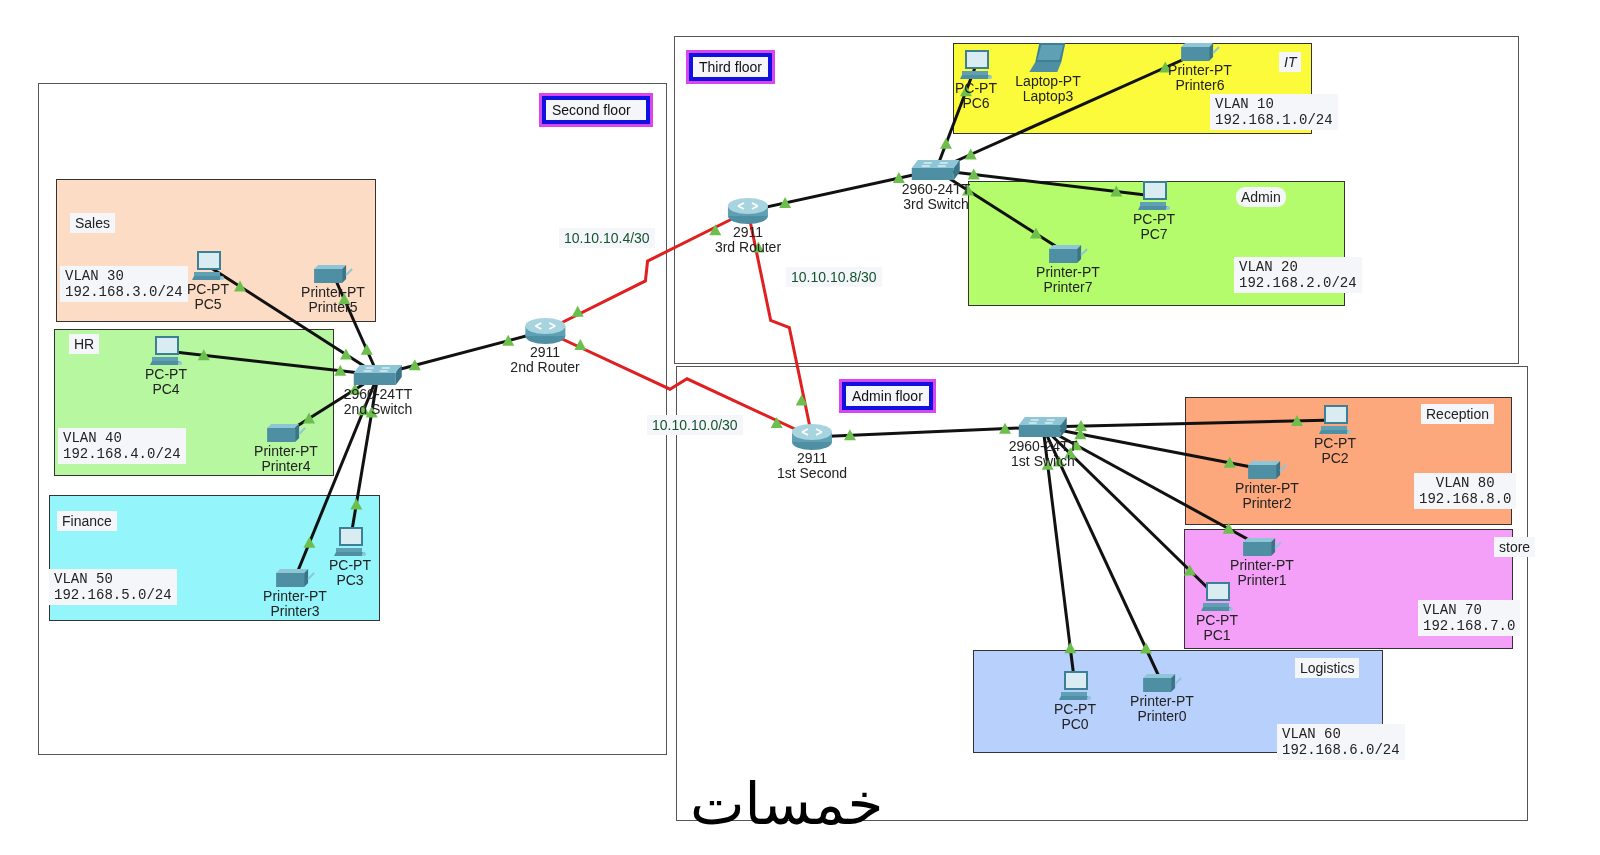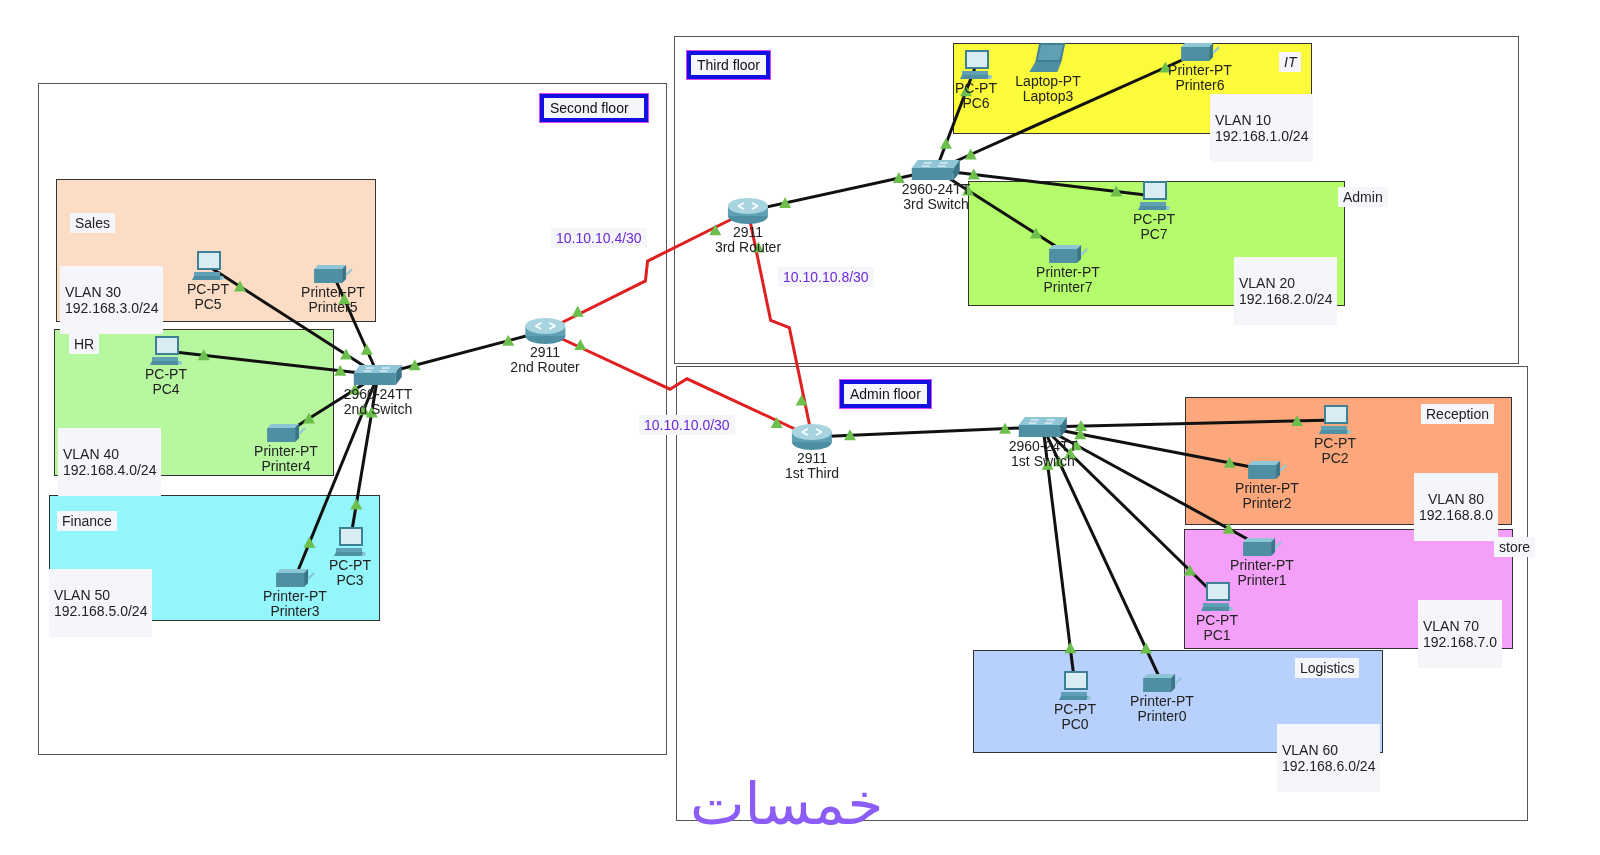--- a/index.html
+++ b/index.html
@@ -1,29 +1,29 @@
 <!DOCTYPE html>
 <html><head>
 <meta charset="utf-8">
 <style>
   html, body { margin: 0; padding: 0; background: #ffffff; }
   body { width: 1600px; height: 855px; position: relative; overflow: hidden;
          font-family: "Liberation Sans", sans-serif; color: #222; }
   #stage { position: absolute; left: 0; top: 0; width: 1600px; height: 855px; }
   .floor { position: absolute; border: 1px solid #555; background: transparent; }
-  .floor-tag { position: absolute; background: #1010e0; padding: 4px; border: 1px solid #d946ef; }
+  .floor-tag { position: absolute; background: #1010e0; padding: 4px; border: 3px solid #d946ef; }
   .floor-tag span { display: block; background: #f4f6fa; font-size: 14px; padding: 2px 6px; color: #111; }
   .zone { position: absolute; border: 1px solid #333; }
   .zone-name { position: absolute; background: #f4f6fa; font-size: 14px; padding: 2px 5px; color: #222; }
-  .vlan-box { position: absolute; background: #f4f6fa; font-size: 14px; line-height: 16px; padding: 18px 5px; color: #222; }
-  .net-label { position: absolute; background: #f4f6fa; font-size: 14px; padding: 2px 5px; color: #6d28d9; }
+  .vlan-box { position: absolute; background: #f4f6fa; font-size: 14px; line-height: 16px; padding: 2px 5px; color: #222; font-family: Liberation Mono, monospace; }
+  .net-label { position: absolute; background: #f4f6fa; font-size: 14px; padding: 2px 5px; color: #14532d; margin-left: 8px; }
   svg#links { position: absolute; left: 0; top: 0; }
   .dev { position: absolute; text-align: center; font-size: 14px; line-height: 15px; color: #222; transform: translateX(-50%); white-space: nowrap; }
   .dev .icon { display: block; margin: 0 auto; }
-  .watermark { position: absolute; left: 690px; top: 770px; font-size: 58px; color: #8b5cf6; font-family: "DejaVu Sans", sans-serif; letter-spacing: 2px; }
+  .watermark { position: absolute; left: 690px; top: 770px; font-size: 58px; color: #000000; font-family: "DejaVu Sans", sans-serif; letter-spacing: 2px; }
 </style>
 </head>
 <body>
 
 <div id="stage">
 
   <div class="floor" style="left:38px;top:83px;width:627px;height:670px;"></div>
   <div class="floor" style="left:674px;top:36px;width:843px;height:326px;"></div>
   <div class="floor" style="left:676px;top:366px;width:850px;height:453px;"></div>
 
@@ -156,21 +156,21 @@
     <span>Third floor</span>
   </div>
   <div class="floor-tag" style="left:839px;top:379px;">
     <span>Admin floor</span>
   </div>
 
   <div class="zone-name" style="left:70px;top:189px;margin-top:24px;">Sales</div>
   <div class="zone-name" style="left:62px;top:334px;margin-left:7px;">HR</div>
   <div class="zone-name" style="left:57px;top:511px;text-align:center;">Finance</div>
   <div class="zone-name" style="left:1279px;top:52px;font-style:italic;">IT</div>
-  <div class="zone-name" style="left:1338px;top:187px;">Admin</div>
+  <div class="zone-name" style="left:1236px;top:187px;border-radius:9px;">Admin</div>
   <div class="zone-name" style="left:1421px;top:404px;">Reception</div>
   <div class="zone-name" style="left:1494px;top:537px;">store</div>
   <div class="zone-name" style="left:1295px;top:658px;">Logistics</div>
 
   <div class="vlan-box" style="left:60px;top:266px;">
     <div>VLAN 30</div>
     <div>192.168.3.0/24</div>
   </div>
   <div class="vlan-box" style="left:58px;top:428px;">
     <div>VLAN 40</div>
@@ -216,21 +216,21 @@
             <ellipse cx="22" cy="19" rx="20" ry="8" fill="#4e8fa3"></ellipse>
             <rect x="2" y="9" width="40" height="10" fill="#5fa0b4"></rect>
             <ellipse cx="22" cy="9" rx="20" ry="8" fill="#a8d4e0"></ellipse>
             <path d="M12 9 L18 6 M32 9 L26 12 M18 12 L12 9 M26 6 L32 9" stroke="#fff" stroke-width="1.5"></path>
           </svg></span><div>2911</div><div>3rd Router</div></div>
       <div class="dev" style="left: 812px; top: 423px;"><span><svg class="icon" width="44" height="28" viewBox="0 0 44 28">
             <ellipse cx="22" cy="19" rx="20" ry="8" fill="#4e8fa3"></ellipse>
             <rect x="2" y="9" width="40" height="10" fill="#5fa0b4"></rect>
             <ellipse cx="22" cy="9" rx="20" ry="8" fill="#a8d4e0"></ellipse>
             <path d="M12 9 L18 6 M32 9 L26 12 M18 12 L12 9 M26 6 L32 9" stroke="#fff" stroke-width="1.5"></path>
-          </svg></span><div>2911</div><div>1st Third</div></div>
+          </svg></span><div>2911</div><div>1st Second</div></div>
       <div class="dev" style="left: 378px; top: 363px;"><span><svg class="icon" width="52" height="24" viewBox="0 0 52 24">
             <polygon points="8,2 50,2 44,10 2,10" fill="#8fc6d6"></polygon>
             <polygon points="2,10 44,10 44,22 2,22" fill="#4e8fa3"></polygon>
             <polygon points="44,10 50,2 50,14 44,22" fill="#3a7488"></polygon>
             <path d="M14 5 h8 M30 5 h8 M12 8 h8 M28 8 h8" stroke="#fff" stroke-width="1"></path>
           </svg></span><div>2960-24TT</div><div>2nd Switch</div></div>
       <div class="dev" style="left: 936px; top: 158px;"><span><svg class="icon" width="52" height="24" viewBox="0 0 52 24">
             <polygon points="8,2 50,2 44,10 2,10" fill="#8fc6d6"></polygon>
             <polygon points="2,10 44,10 44,22 2,22" fill="#4e8fa3"></polygon>
             <polygon points="44,10 50,2 50,14 44,22" fill="#3a7488"></polygon>

